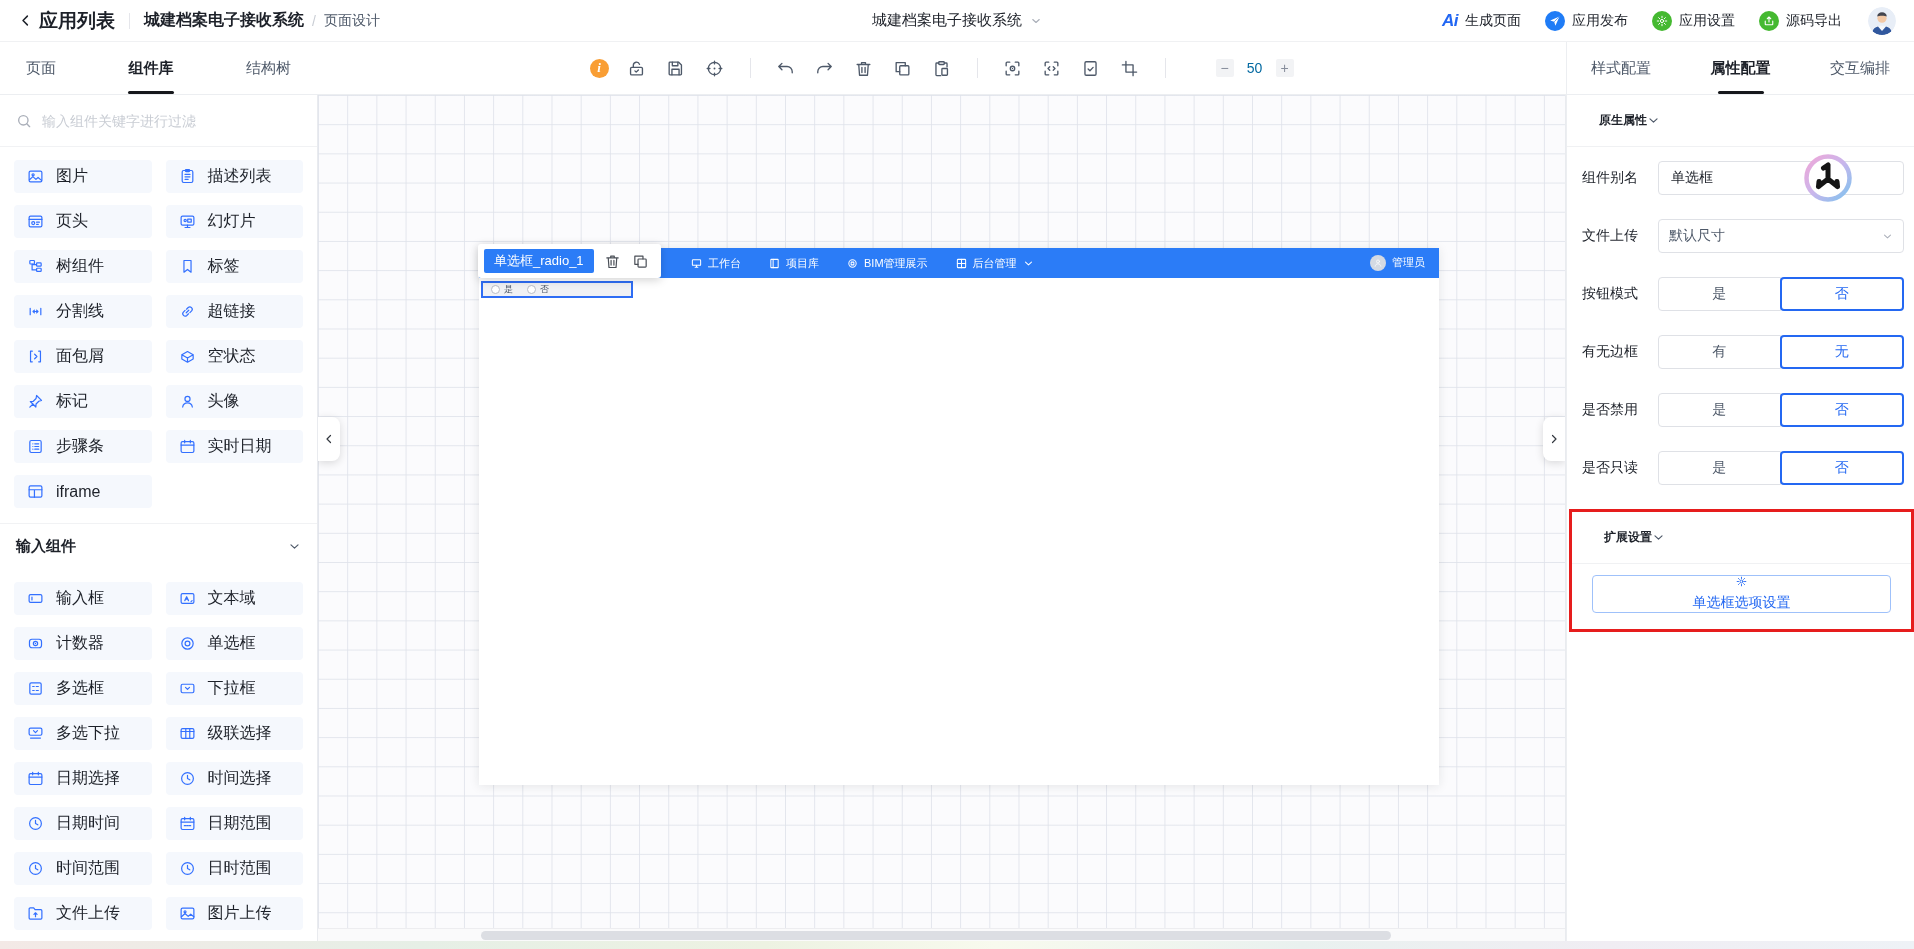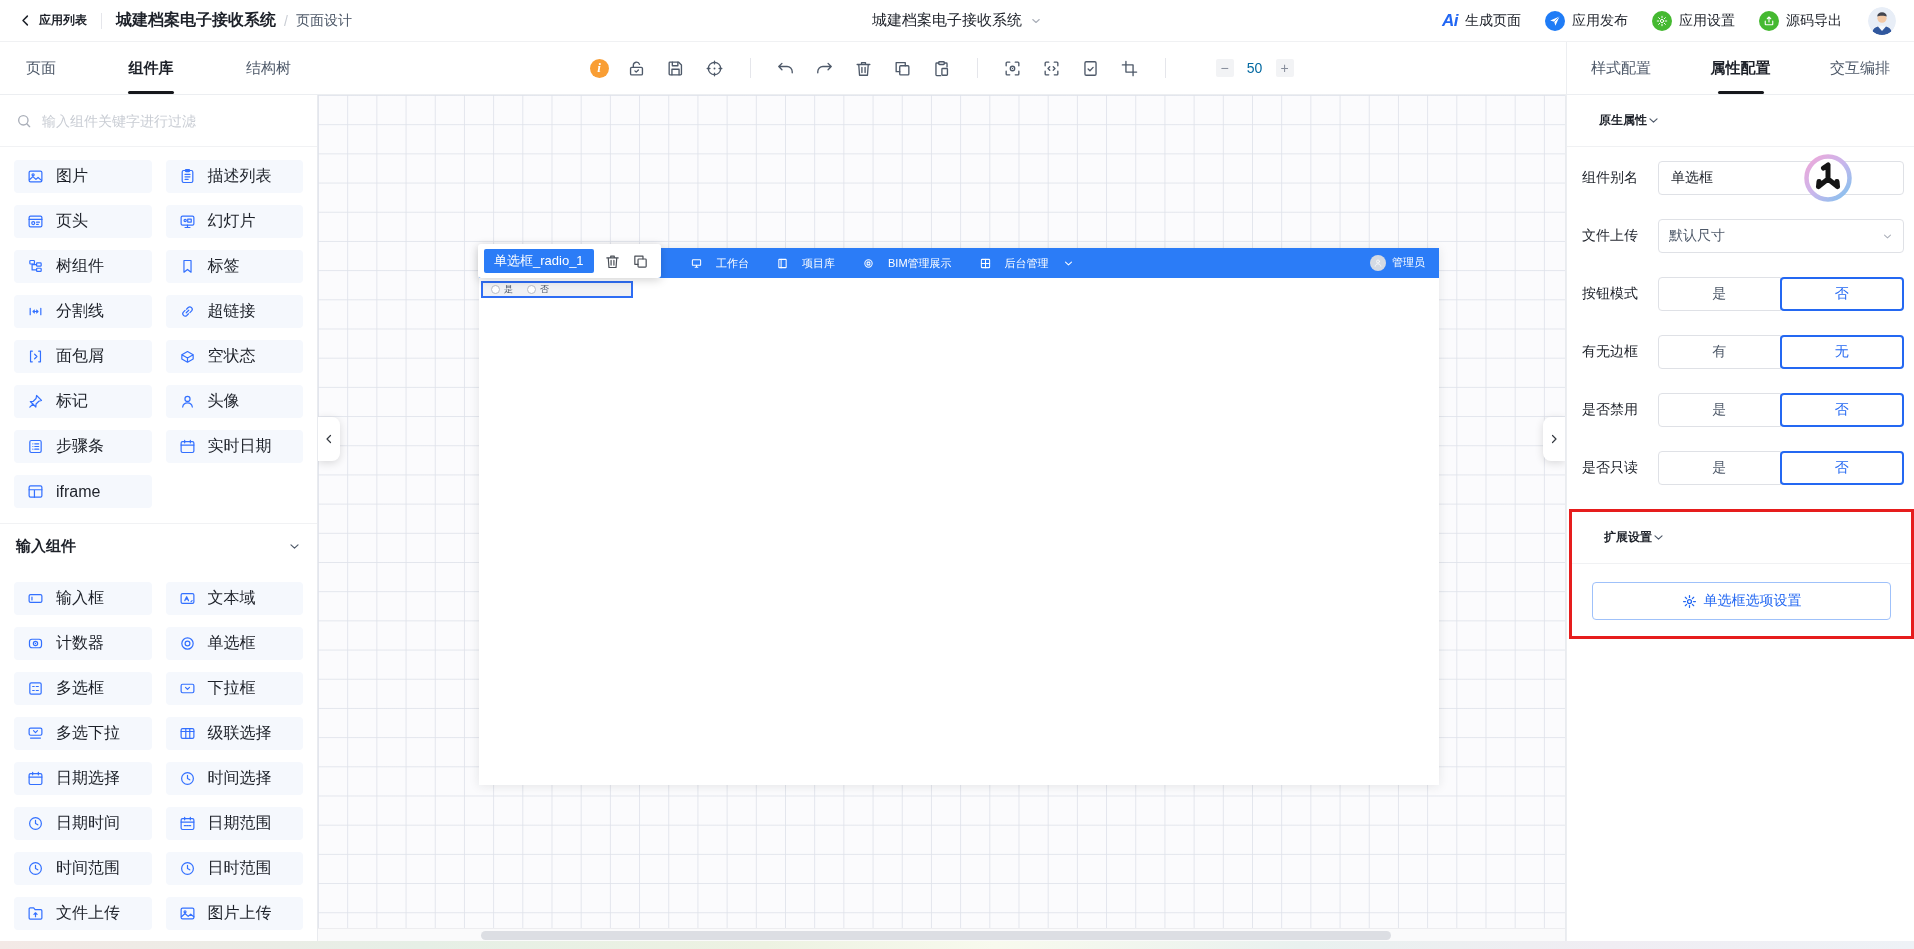--- a/index.html
+++ b/index.html
@@ -6,21 +6,21 @@
   html,body{width:1914px;height:949px;overflow:hidden;}
   body{font-family:"Liberation Sans","DejaVu Sans",sans-serif;background:#fff;color:#1d2129;position:relative;}
   button{font-family:inherit;background:none;border:none;cursor:pointer;}
   input{font-family:inherit;outline:none;}
   svg.ico{display:block;}
 
   .app{display:grid;grid-template-columns:317px 1249px 348px;grid-template-rows:42px 53px 854px;width:1914px;height:949px;}
 
   
   .hdr{grid-column:1/4;display:flex;align-items:center;padding:0 18px;border-bottom:1px solid #f0f1f3;background:#fff;position:relative;z-index:20;}
-  .hdr-back{display:flex;align-items:center;gap:6px;font-size:12px;font-weight:700;color:#1d2129;}
+  .hdr-back{display:flex;align-items:center;gap:6px;font-size:19px;font-weight:700;color:#1d2129;}
   .hdr-div{width:1px;height:16px;background:#e5e6eb;margin:0 14px;}
   .hdr-app{font-size:16px;font-weight:700;}
   .hdr-sep{color:#c9cdd4;margin:0 8px;font-size:14px;}
   .hdr-page{font-size:14px;color:#4e5969;}
   .hdr-center{position:absolute;left:50%;transform:translateX(-50%);display:flex;align-items:center;gap:8px;font-size:15px;color:#1d2129;}
   .hdr-center .ico{width:12px;height:12px;color:#a9aeb8;}
   .hdr-actions{margin-left:auto;display:flex;align-items:center;gap:24px;}
   .hact{display:flex;align-items:center;gap:7px;font-size:14px;color:#1d2129;}
   .ai-mark{font-style:italic;font-weight:800;font-size:17px;color:#2166f3;letter-spacing:-.5px;}
   .circ{width:20px;height:20px;border-radius:50%;display:flex;align-items:center;justify-content:center;color:#fff;}
@@ -58,21 +58,21 @@
   .sec-title{margin-top:2px;border-top:1px solid #f1f2f4;height:46px;display:flex;align-items:center;justify-content:space-between;padding:0 16px;font-size:15px;font-weight:700;}
   .sec-title .ico{width:13px;height:13px;color:#4e5969;}
 
   
   .canvas{position:relative;overflow:hidden;border-left:1px solid #e9ebef;border-right:1px solid #e9ebef;background-color:#fbfbfd;
     background-image:linear-gradient(rgba(223,226,234,.85) 1px,transparent 1px),linear-gradient(90deg,rgba(223,226,234,.85) 1px,transparent 1px);
     background-size:29.2px 29.2px;}
   .page{position:absolute;left:161px;top:153px;width:960px;height:537px;background:#fff;box-shadow:0 1px 10px rgba(31,35,41,.10);}
   .pnav{height:30px;background:#2b7cf7;display:flex;align-items:center;padding-left:212px;}
   .pmenu{display:flex;align-items:center;gap:28px;}
-  .pm-item{display:flex;align-items:center;gap:14px;color:#fff;font-size:11px;white-space:nowrap;cursor:pointer;}
+  .pm-item{display:flex;align-items:center;gap:6px;color:#fff;font-size:11px;white-space:nowrap;cursor:pointer;}
   .pm-item .ico{width:11px;height:11px;color:#fff;}
   .pm-caret{width:9px;height:9px;color:#fff;}
   .pnav-user{margin-left:auto;display:flex;align-items:flex-start;gap:6px;padding-right:14px;}
   .pnav-ava{width:16px;height:16px;border-radius:50%;background:#d4dae3;display:flex;align-items:center;justify-content:center;color:#8b94a3;}
   .pnav-ava .ico{width:10px;height:10px;}
   .pnav-user span{font-size:11px;color:#fff;}
 
   .sel-toolbar{position:absolute;top:-4px;left:-1px;height:34px;background:#fff;border-radius:3px;box-shadow:0 2px 10px rgba(0,0,0,.18);display:flex;align-items:center;gap:10px;padding:0 11px 0 6px;z-index:6;}
   .sel-chip{background:#2b7cf7;color:#fff;font-size:13px;height:24px;display:flex;align-items:center;padding:0 10px;border-radius:2px;white-space:nowrap;}
   .sel-toolbar .act{width:18px;height:18px;color:#4a4f57;display:flex;align-items:center;justify-content:center;}
@@ -104,21 +104,21 @@
   .fctl input{width:100%;height:34px;border:1px solid #dfe1e6;border-radius:4px;padding:0 12px;font-size:14px;color:#1d2129;background:#fff;}
   .fselect{width:100%;height:34px;border:1px solid #dfe1e6;border-radius:4px;padding:0 10px;display:flex;align-items:center;justify-content:space-between;color:#4e5969;font-size:14px;cursor:pointer;background:#fff;}
   .fselect .ico{width:11px;height:11px;color:#a9aeb8;}
   .seg{width:100%;display:flex;}
   .seg button{flex:1;height:34px;background:#fff;border:1px solid #dfe1e6;color:#4e5969;font-size:14px;}
   .seg .l{border-radius:4px 0 0 4px;}
   .seg .r{border-radius:0 4px 4px 0;margin-left:-1px;}
   .seg .sel{border:2px solid #2468f2;color:#2468f2;border-radius:4px;position:relative;z-index:1;}
 
   .ext-box{margin:6px 0 0 2px;border:3px solid #e61d1d;}
-  .ext-btn{margin:18px 20px 16px;width:calc(100% - 40px);height:38px;border:1px solid #9fc1fa;border-radius:4px;background:#fff;color:#2468f2;font-size:14px;display:flex;align-items:center;justify-content:center;gap:7px;}
+  .ext-btn{margin:11px 20px 16px;width:calc(100% - 40px);height:38px;border:1px solid #9fc1fa;border-radius:4px;background:#fff;color:#2468f2;font-size:14px;display:flex;align-items:center;justify-content:center;gap:7px;flex-direction:column;}
   .ext-btn .ico{width:15px;height:15px;}
 
   .cursor-badge{position:absolute;left:237px;top:59px;width:48px;height:48px;z-index:40;pointer-events:none;}
 </style>
 </head>
 <body>
 
 <svg width="0" height="0" style="position:absolute" aria-hidden="true">
   <defs>
     <linearGradient id="ringGrad" x1="0" y1="0" x2="1" y2="1">

